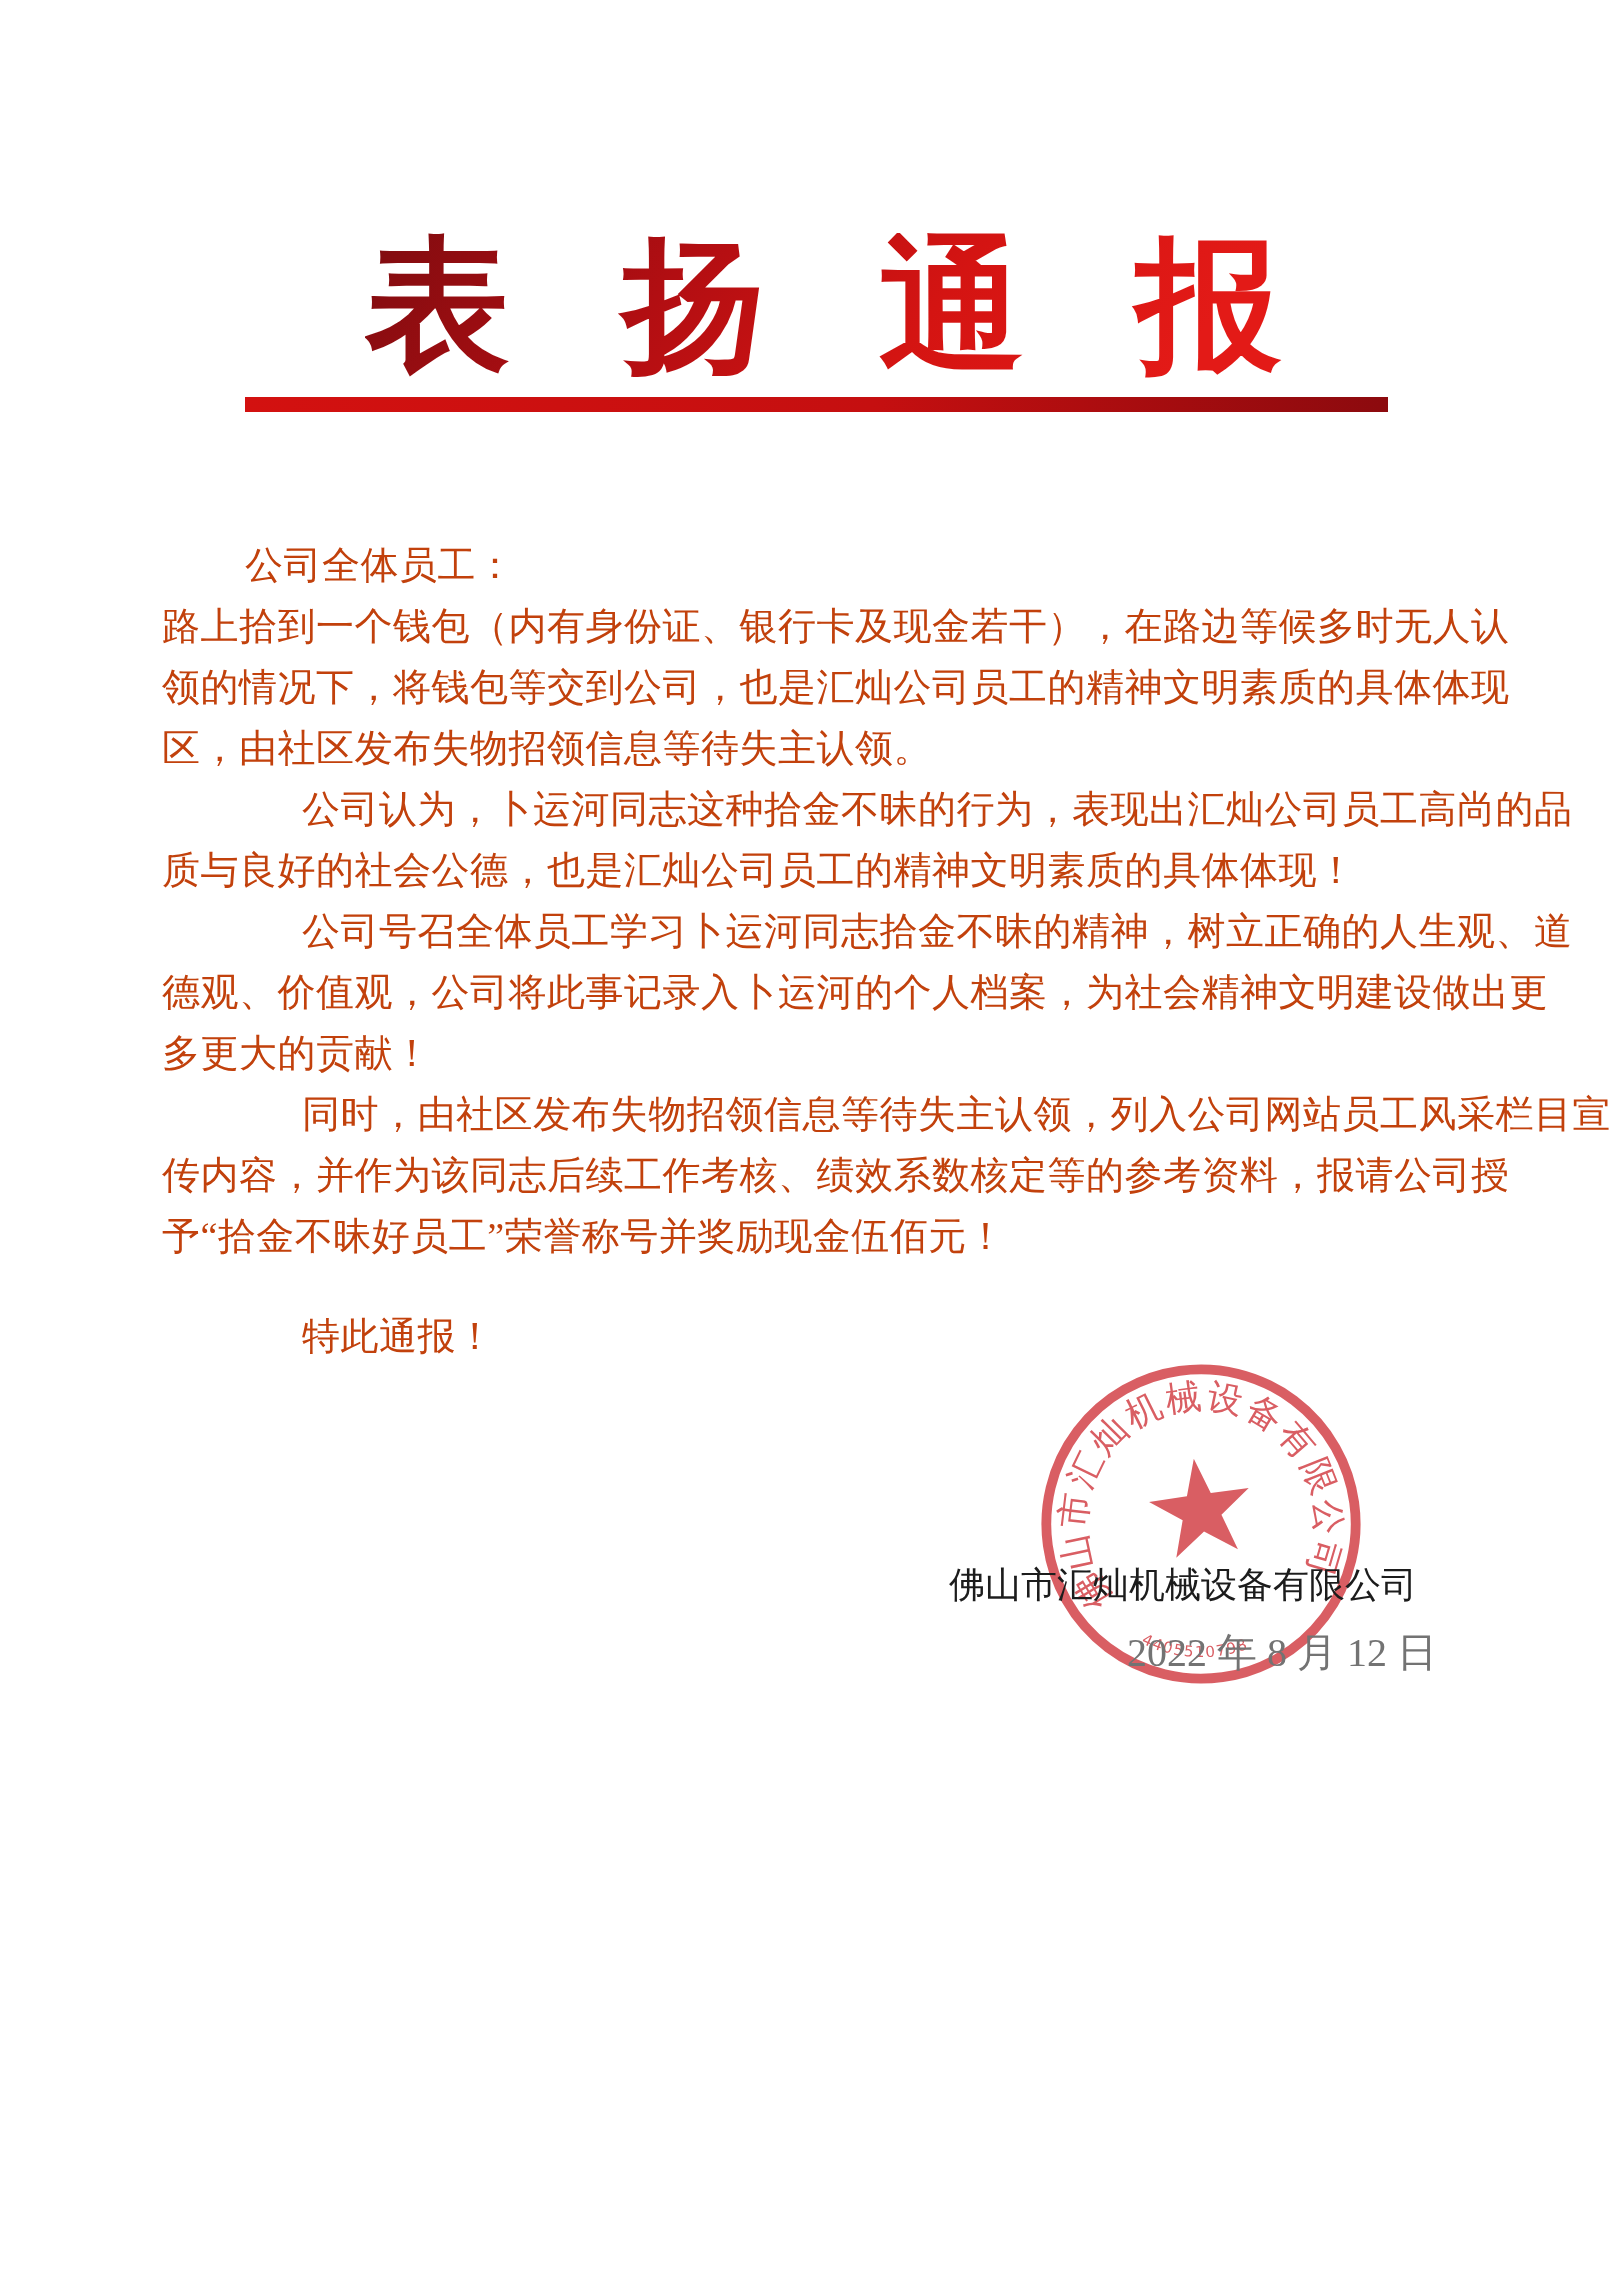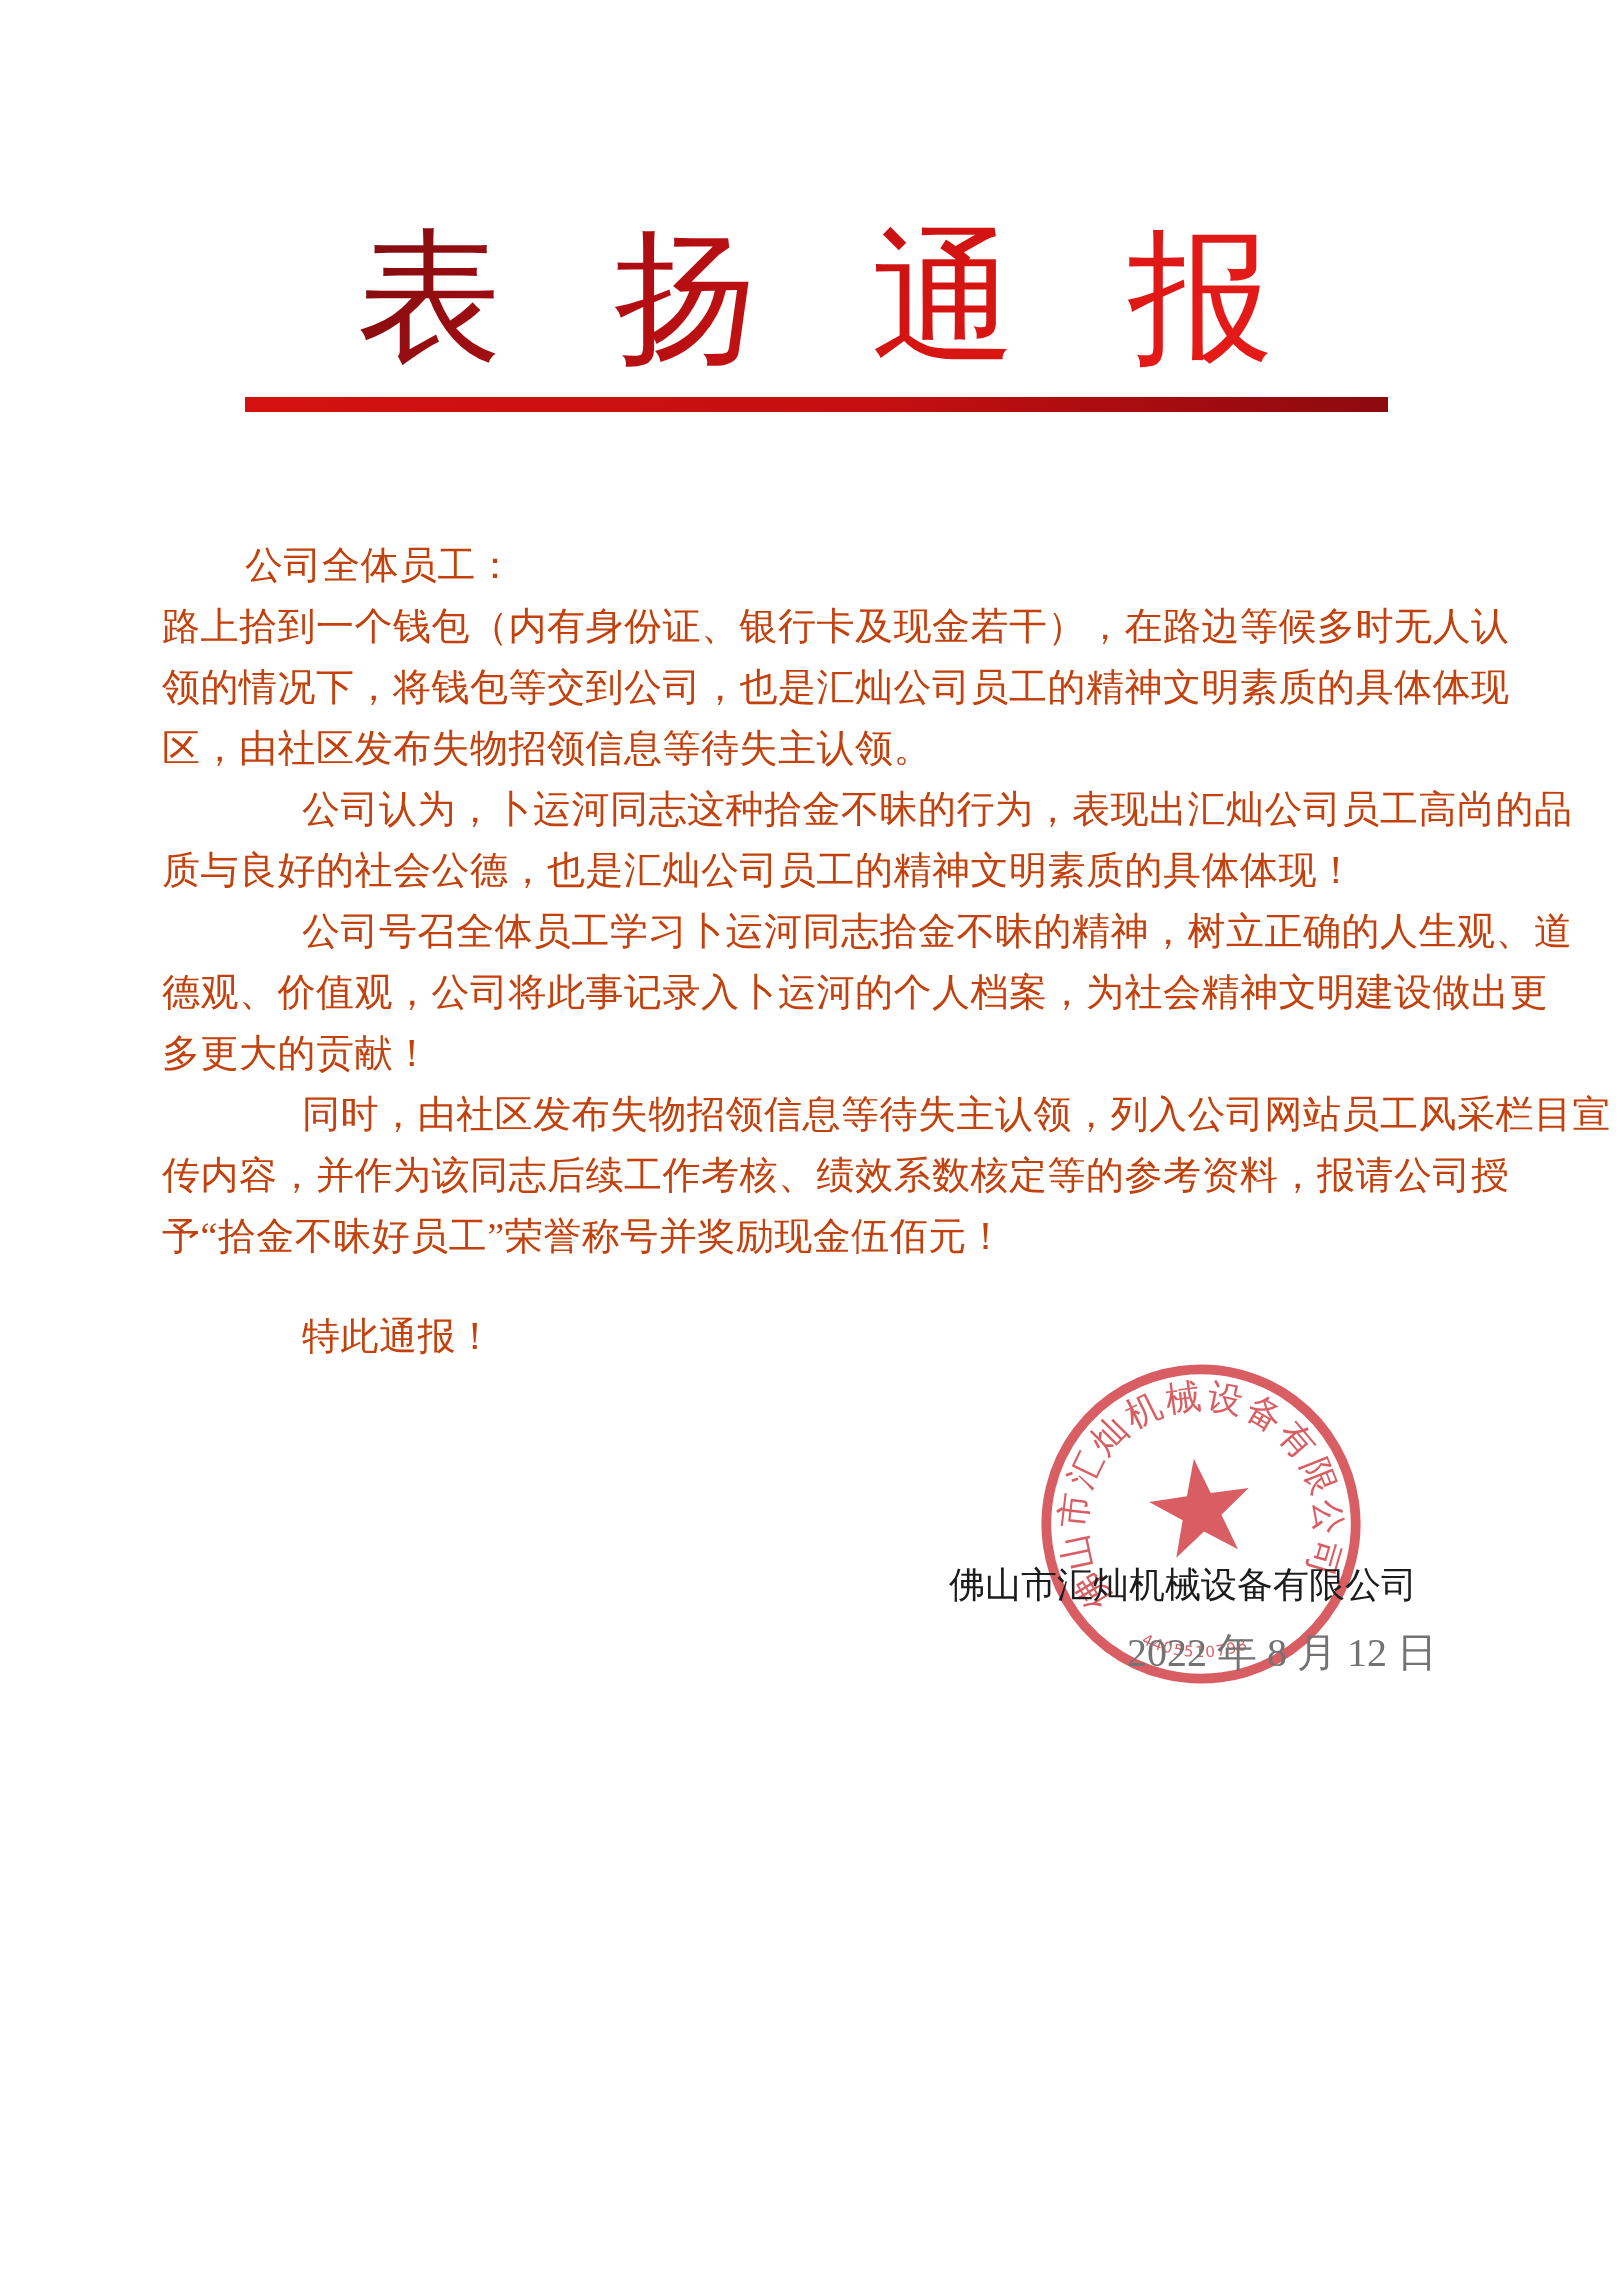--- a/index.html
+++ b/index.html
@@ -8,24 +8,24 @@
     width:1621px;height:2293px;
     background:#ffffff;
     overflow:hidden;
     font-family:"Liberation Serif","DejaVu Serif",serif;
   }
   .content{position:relative;z-index:1;}
   
   .title{
     position:absolute;
     left:353px;top:221px;
-    margin:4px;
+    margin:12px;
     font-size:145px;
     line-height:147px;
-    font-weight:normal;
+    font-weight:bold;
     letter-spacing:112px;
     white-space:nowrap;
     background:linear-gradient(128deg,#7f0c10 0%,#b20e12 30%,#d41412 55%,#e31a17 80%);
     -webkit-background-clip:text;
     background-clip:text;
     color:transparent;
     text-align:right;
     -webkit-text-fill-color:transparent;
   }
   .title-rule{

